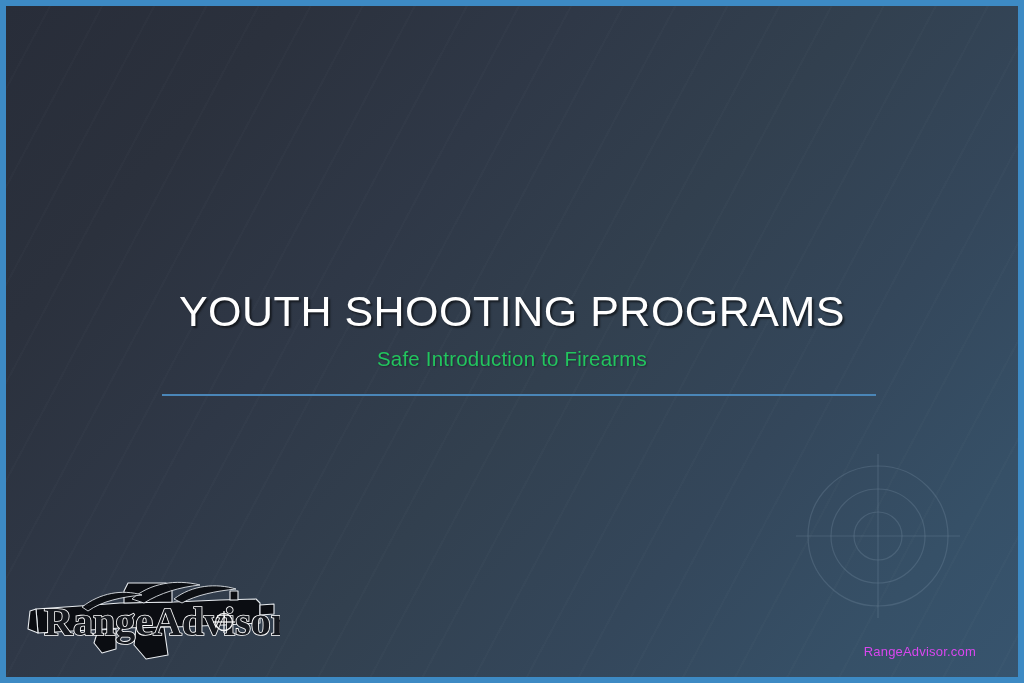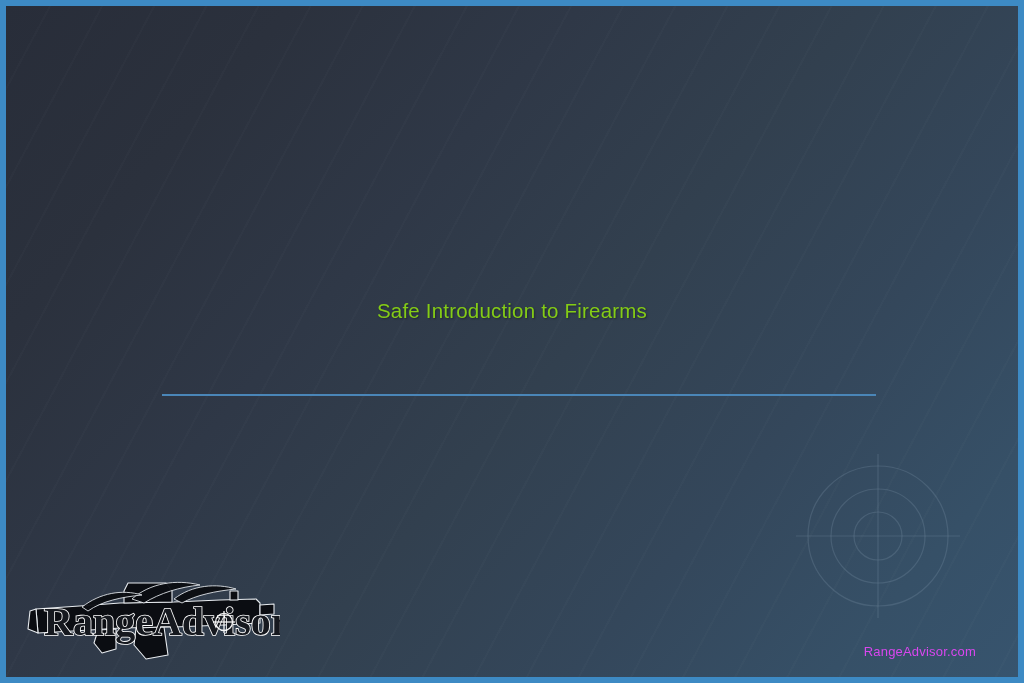--- a/index.html
+++ b/index.html
@@ -76,21 +76,21 @@
     letter-spacing: 0.5px;
     color: #ffffff;
     text-shadow: 2px 2px 2px rgba(0,0,0,0.55);
     line-height: 1.12;
     white-space: nowrap;
   }
   .slide-subtitle {
     margin: 12px 0 0 0;
     font-size: 20.5px;
     font-weight: 400;
-    color: #84cc16;
+    color: #22c55e;
     letter-spacing: 0.2px;
     text-shadow: 1px 1px 2px rgba(0,0,0,0.35);
     white-space: nowrap;
   }
   .title-divider {
     position: absolute;
     left: 156px;
     top: 388px;
     width: 714px;
     height: 2px;
@@ -128,20 +128,21 @@
     <g fill="none" stroke="#8fa4b8" stroke-opacity="0.40" stroke-width="1.2">
       <circle cx="85" cy="85" r="70"></circle>
       <circle cx="85" cy="85" r="47"></circle>
       <circle cx="85" cy="85" r="24"></circle>
       <line x1="85" y1="3" x2="85" y2="167"></line>
       <line x1="3" y1="85" x2="167" y2="85"></line>
     </g>
   </svg>
 
   <div class="title-block">
+    <h1 class="slide-title">YOUTH SHOOTING PROGRAMS</h1>
     <p class="slide-subtitle">Safe Introduction to Firearms</p>
   </div>
   <div class="title-divider"></div>
 
   <svg class="brand-logo" viewBox="0 0 256 96">
     <defs>
       <clipPath id="logoClip">
           <rect x="0" y="0" width="256" height="96"></rect>
         </clipPath>
     </defs>

